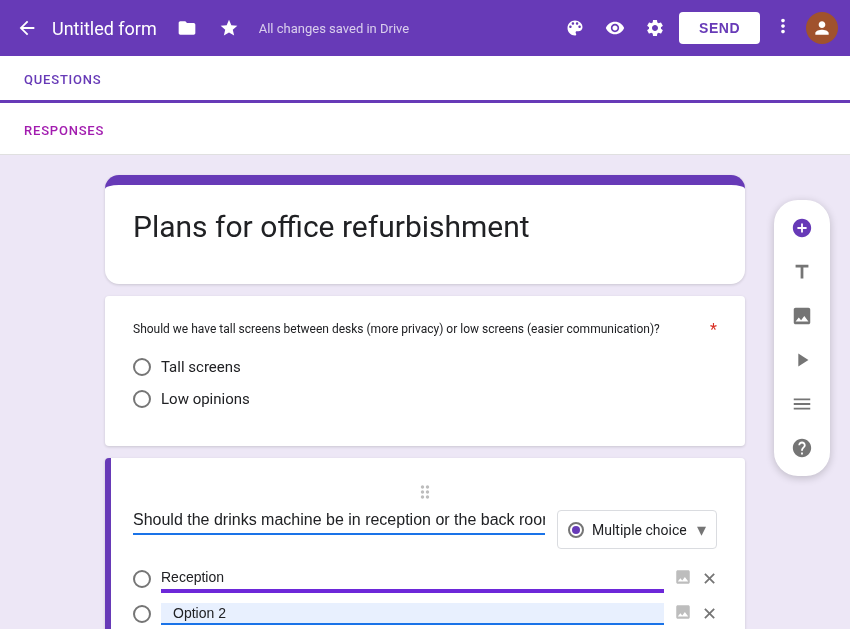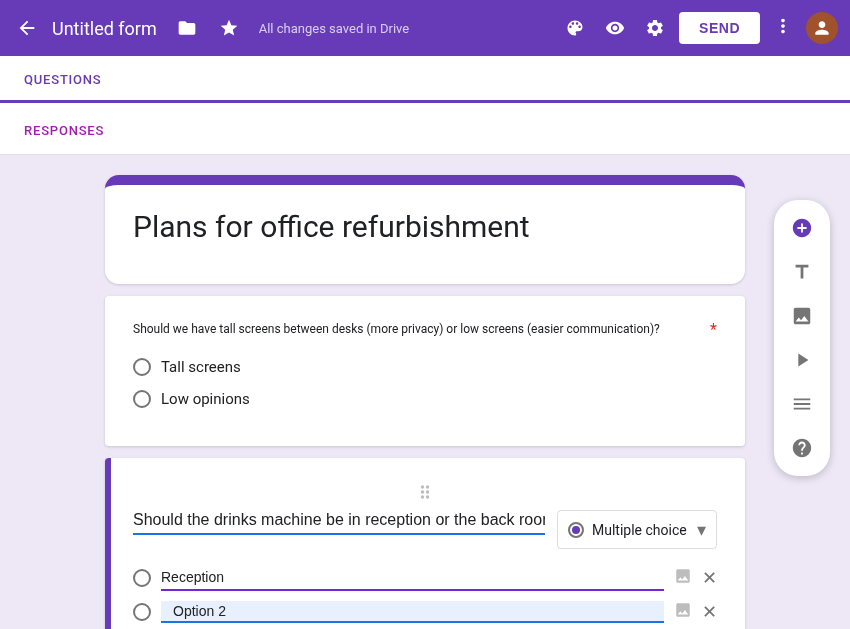--- a/index.html
+++ b/index.html
@@ -271,21 +271,21 @@
     
     .edit-option-row {
       display: flex;
       align-items: center;
       gap: 10px;
       margin-bottom: 10px;
     }
     .edit-option-input {
       flex: 1;
       border: none;
-      border-bottom: 2px solid #6d28d9;
+      border-bottom: 4px solid #6d28d9;
       outline: none;
       font-size: 14px;
       padding: 4px 0;
       color: #202124;
       background: transparent;
     }
     .edit-option-input.highlighted {
       border-bottom: 2px solid #1a73e8;
       background: #e8f0fe;
       padding: 2px 12px;

